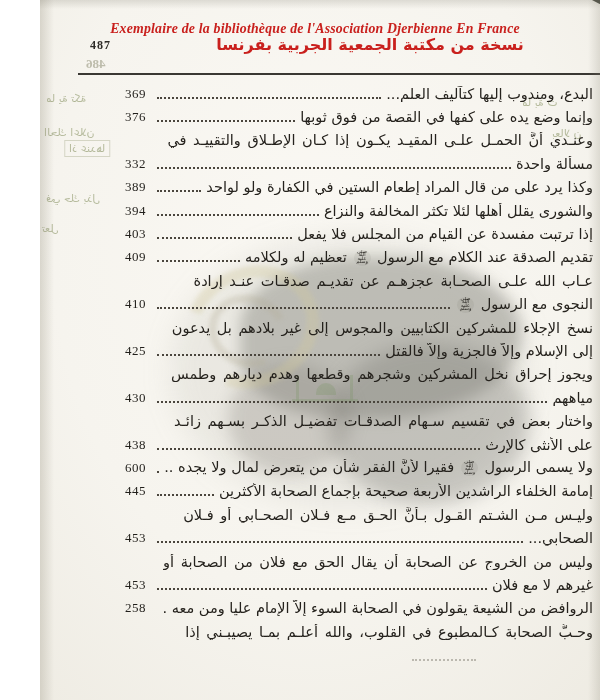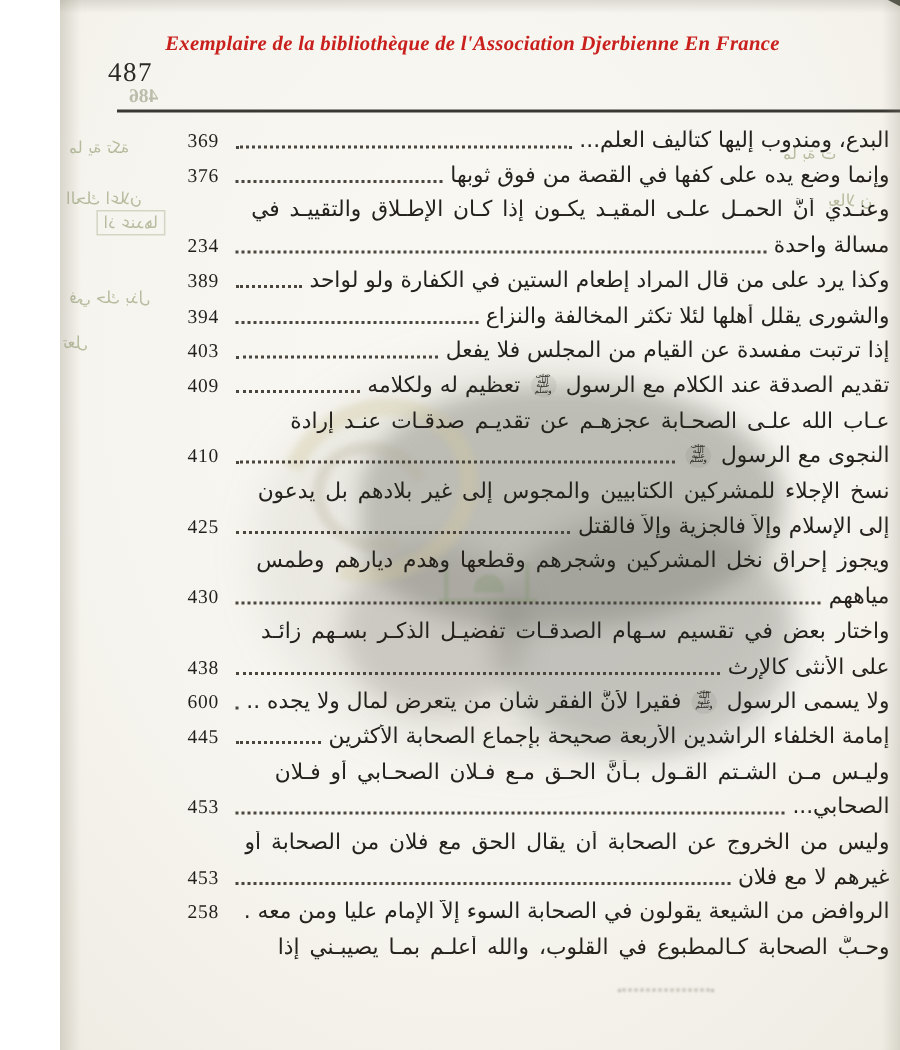--- a/index.html
+++ b/index.html
@@ -19,22 +19,22 @@
   .edge-right{position:absolute;top:0;bottom:0;right:0;width:24px;z-index:5;
     background:linear-gradient(to right,#f2f0e9,#eae7de);}
   .corner-wedge{position:absolute;top:0;right:0;width:48px;height:14px;z-index:7;
     background:#57574c;clip-path:polygon(0 0,100% 0,100% 100%,16% 28%);filter:blur(0.5px);}
   
   .stamp-fr{position:absolute;left:40px;top:21px;width:470px;text-align:center;z-index:3;
     font-family:"Liberation Serif",serif;font-style:italic;font-weight:bold;font-size:13.8px;
     color:#c9201d;letter-spacing:0.2px;white-space:nowrap;}
   .stamp-ar{position:absolute;left:160px;top:35px;width:340px;text-align:center;z-index:3;
     direction:rtl;font-weight:bold;font-size:16px;color:#c9201d;letter-spacing:0.5px;white-space:nowrap;}
-  .page-num{position:absolute;left:32px;top:38px;z-index:3;
-    font-family:"Liberation Serif",serif;font-size:18px;color:#2c2a26;letter-spacing:1px;}
+  .page-num{position:absolute;left:50px;top:38px;z-index:3;
+    font-family:"Liberation Serif",serif;font-size:12px;color:#2c2a26;letter-spacing:1px;font-weight:bold;}
   .bleed-num{position:absolute;left:46px;top:56px;z-index:2;
     font-family:"Liberation Serif",serif;font-weight:bold;font-size:13px;
     color:rgba(142,142,116,0.55);transform:scaleX(-1);filter:blur(0.5px);}
   .rule{position:absolute;left:38px;right:28px;top:73px;height:2px;background:#3a3833;z-index:3;}
   
   .wm{position:absolute;left:130px;top:225px;width:360px;height:290px;z-index:1;pointer-events:none;}
   .wm>div{position:absolute;}
   .wm-halo{left:0;top:10px;width:360px;height:272px;background:rgba(150,147,138,0.14);border-radius:50%;filter:blur(14px);}
   .wm-blob1{left:70px;top:32px;width:282px;height:162px;background:rgba(116,115,108,0.38);border-radius:48% 52% 58% 42%;filter:blur(7px);}
   .wm-blob2{left:158px;top:118px;width:202px;height:162px;background:rgba(116,115,108,0.33);border-radius:50%;filter:blur(9px);}
@@ -83,20 +83,21 @@
 
 <div class="page">
 
   <div class="edge-left"></div>
   <div class="edge-top"></div>
   <div class="edge-right"></div>
   <div class="fold"></div>
   <div class="corner-wedge"></div>
 
   <div class="stamp-fr">Exemplaire de la bibliothèque de l'Association Djerbienne En France</div>
+  <div class="stamp-ar" dir="rtl">نسخة من مكتبة الجمعية الجربية بفرنسا</div>
   <div class="page-num">487</div>
   <div class="bleed-num">486</div>
   <div class="rule"></div>
 
   <div class="wm">
     <div class="wm-halo"></div>
     <div class="wm-blob1"></div>
     <div class="wm-blob2"></div>
     <div class="wm-blob3"></div>
     <div class="wm-swirl"></div>
@@ -128,21 +129,21 @@
         <span class="t">وإنما وضع يده على كفها في القصة من فوق ثوبها</span>
         <span class="leader"></span>
         <span class="num">376</span>
       </div>
       <div class="row cont">
         <span class="t">وعنـدي أنَّ الحمـل علـى المقيـد يكـون إذا كـان الإطـلاق والتقييـد في</span>
       </div>
       <div class="row">
         <span class="t">مسألة واحدة</span>
         <span class="leader"></span>
-        <span class="num">234</span>
+        <span class="num">332</span>
       </div>
       <div class="row">
         <span class="t">وكذا يرد على من قال المراد إطعام الستين في الكفارة ولو لواحد</span>
         <span class="leader"></span>
         <span class="num">389</span>
       </div>
       <div class="row">
         <span class="t">والشورى يقلل أهلها لئلا تكثر المخالفة والنزاع</span>
         <span class="leader"></span>
         <span class="num">394</span>

